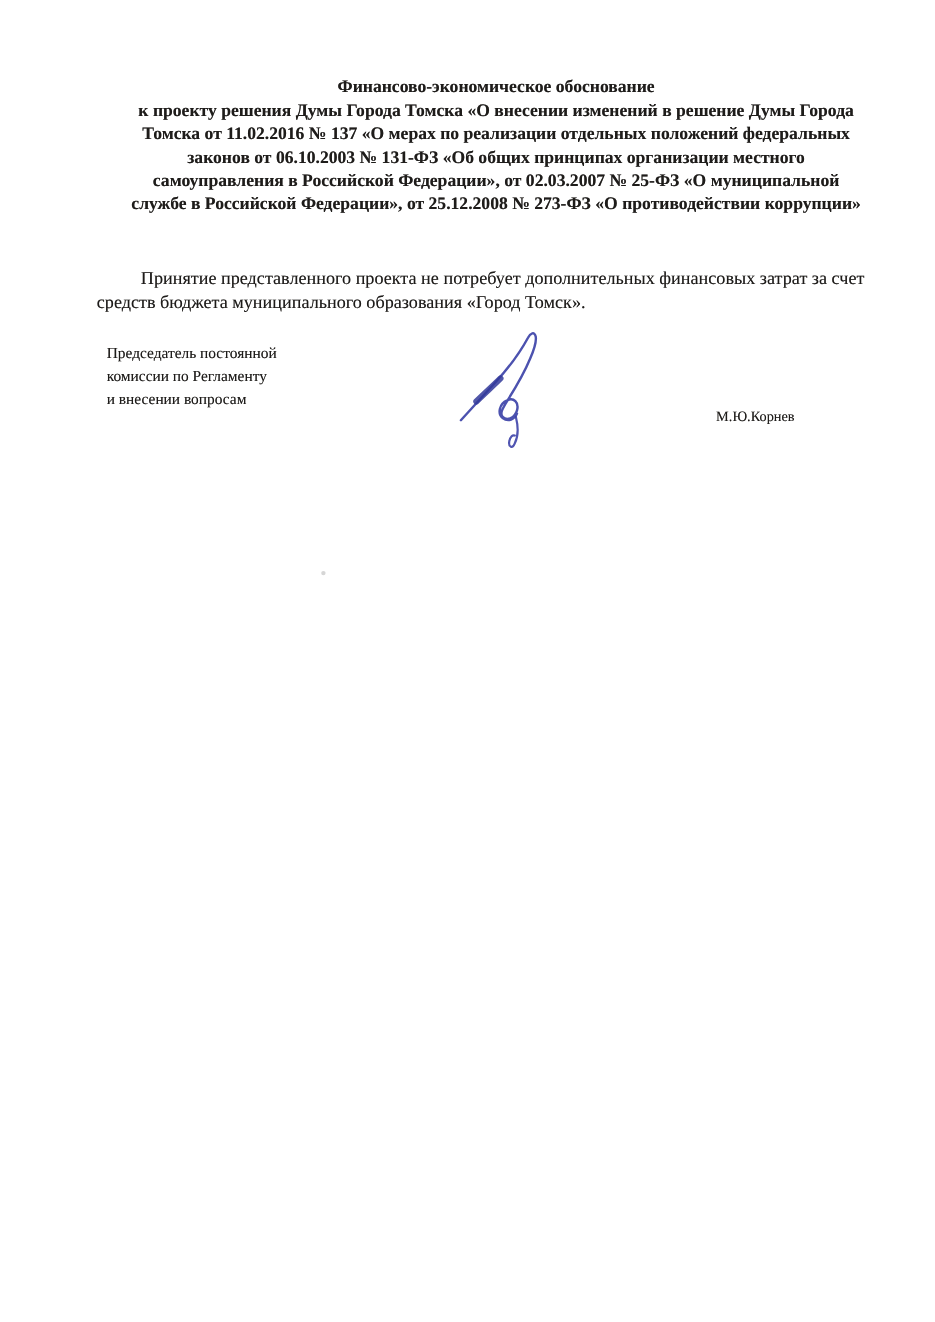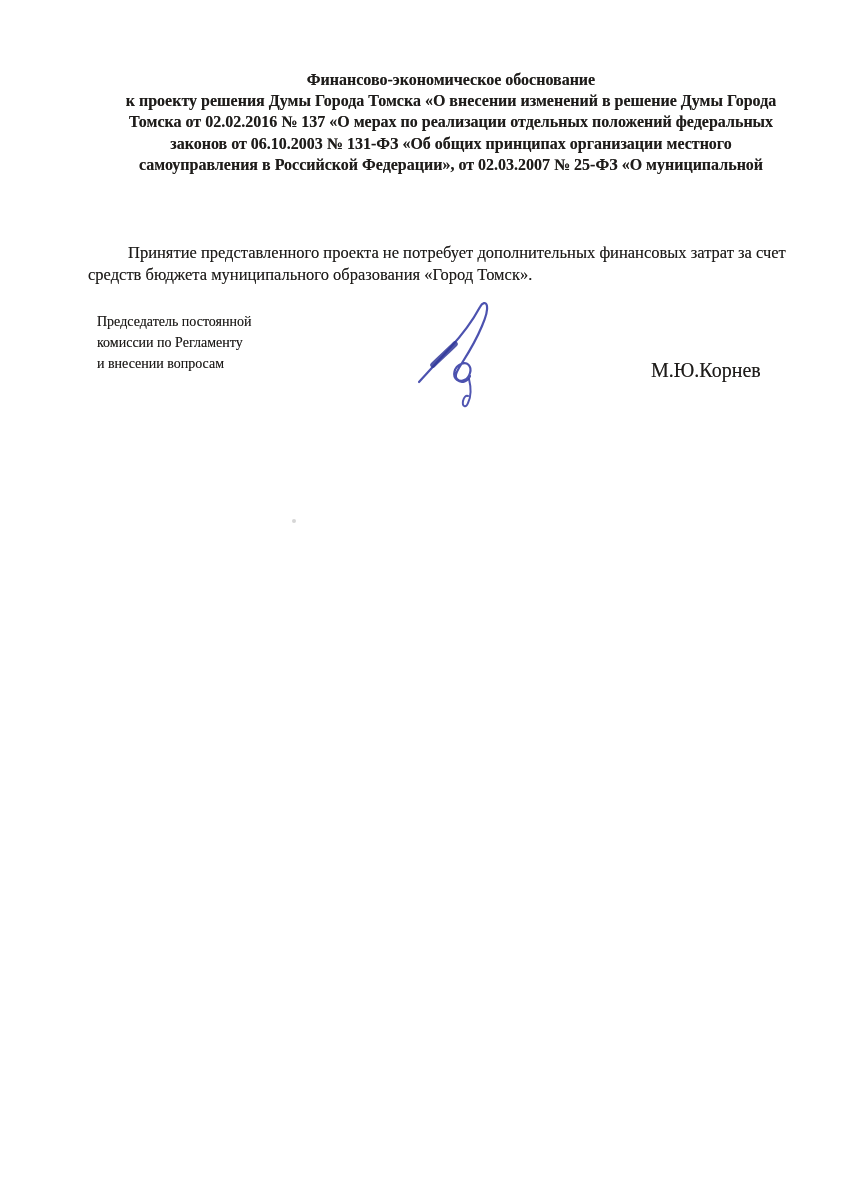--- a/index.html
+++ b/index.html
@@ -37,22 +37,22 @@
   .body-line.indent { padding-left: 40px; }
   .sig-left {
     position: absolute;
     left: 97px; top: 311px;
     font-size: 14px;
     line-height: 21px;
   }
   .sig-line { white-space: nowrap; }
   .signer-name {
     position: absolute;
-    left: 651px; top: 359px;
-    font-size: 20px;
+    left: 651px; top: 371px;
+    font-size: 13px;
     white-space: nowrap;
   }
   .signature-svg {
     position: absolute;
     left: 403px; top: 292px;
     width: 105px; height: 125px;
   }
   .speck {
     position: absolute;
     border-radius: 50%;
@@ -63,23 +63,24 @@
   .speck-2 { left: 227px; top: 880px; width: 5px; height: 4px; background:#cfcfcf; }
 </style>
 </head>
 <body>
 
 <div class="page">
 
   <div class="title-block doc-text">
     <div class="title-line">Финансово-экономическое обоснование</div>
     <div class="title-line">к проекту решения Думы Города Томска «О внесении изменений в решение Думы Города</div>
-    <div class="title-line">Томска от 02.02.2016 № 137 «О мерах по реализации отдельных положений федеральных</div>
+    <div class="title-line">Томска от 11.02.2016 № 137 «О мерах по реализации отдельных положений федеральных</div>
     <div class="title-line">законов от 06.10.2003 № 131-ФЗ «Об общих принципах организации местного</div>
     <div class="title-line">самоуправления в Российской Федерации», от 02.03.2007 № 25-ФЗ «О муниципальной</div>
+    <div class="title-line">службе в Российской Федерации», от 25.12.2008 № 273-ФЗ «О противодействии коррупции»</div>
   </div>
 
   <div class="body-block doc-text">
     <div class="body-line indent">Принятие представленного проекта не потребует дополнительных финансовых затрат за счет</div>
     <div class="body-line">средств бюджета муниципального образования «Город Томск».</div>
   </div>
 
   <div class="sig-left doc-text">
     <div class="sig-line">Председатель постоянной</div>
     <div class="sig-line">комиссии по Регламенту</div>

